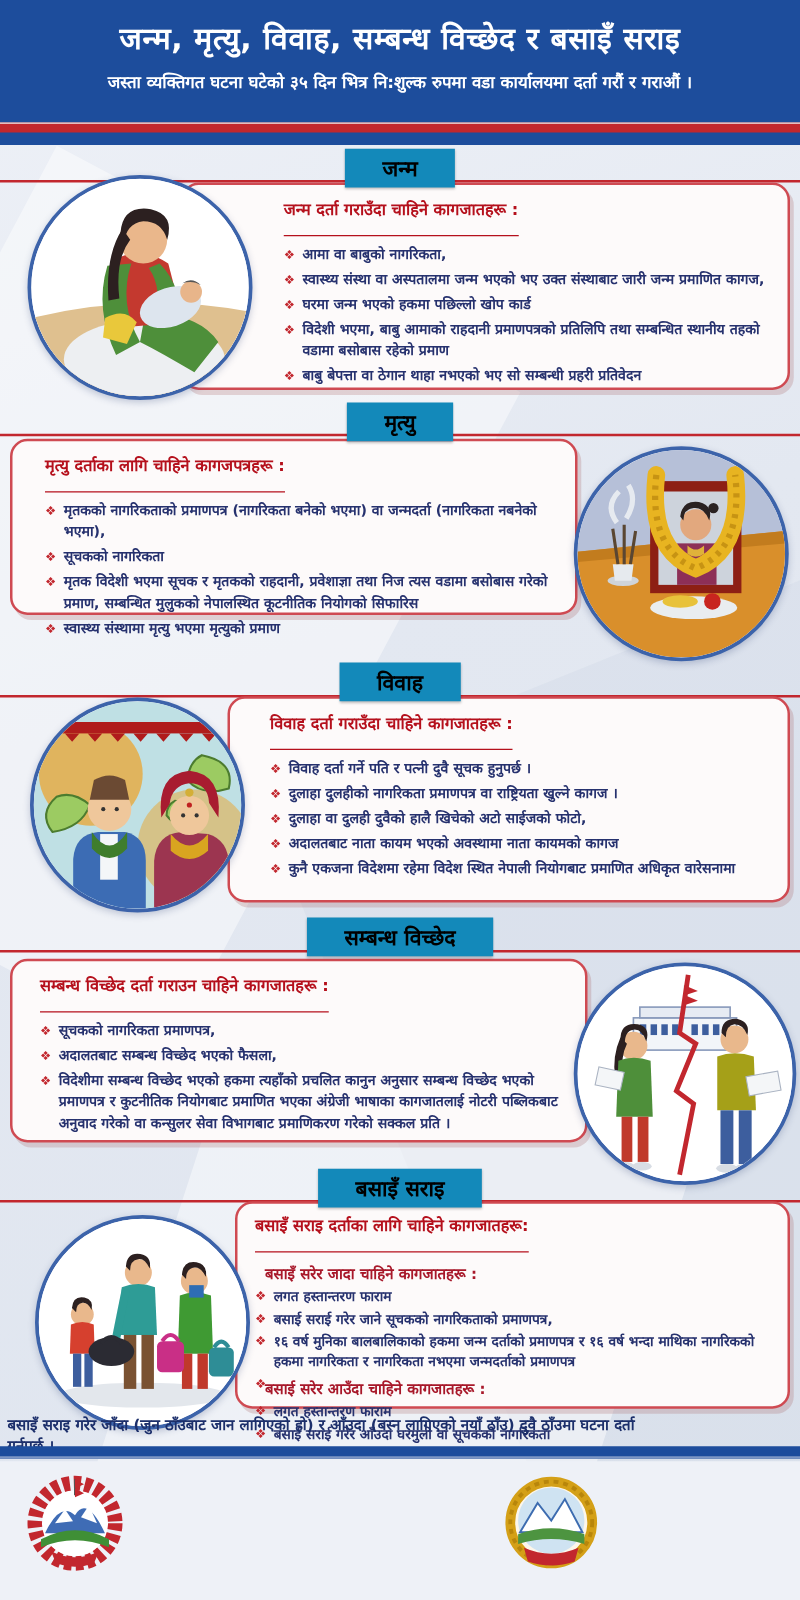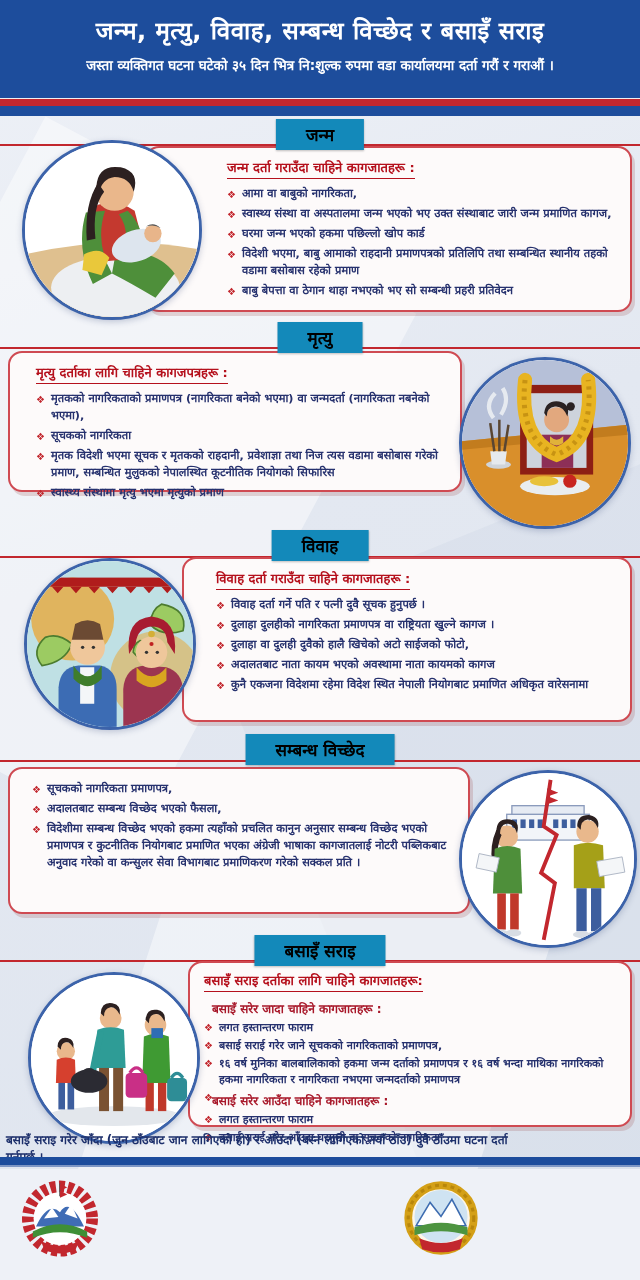--- a/index.html
+++ b/index.html
@@ -20,21 +20,21 @@
   
   .badge { position:absolute; left:50%; transform:translateX(-50%); background:#1389ba; color:#000000;
            font-weight:bold; font-size:17px; text-align:center; padding:4px 30px; white-space:nowrap; z-index:6;
            box-shadow:0 1px 2px rgba(0,0,0,0.25); }
   .rule { position:absolute; left:0; width:640px; height:2px; background:#c2272e; z-index:2; }
 
   
   .doc-box { position:absolute; background:#fdfafa; border:2px solid #cf4a52; border-radius:14px; z-index:3;
              box-shadow:3px 4px 0 rgba(160,80,80,0.22); }
   .list-title { display:inline-block; color:#b5101c; font-weight:bold; font-size:13px;
-                border-bottom:1.5px solid #b5101c; padding-bottom:2px; margin-bottom:4px; }
+                border-bottom:1.5px solid #b5101c; padding-bottom:12px; margin-bottom:4px; }
   ul.doc-list { list-style:none; margin-top:3px; }
   ul.doc-list li { position:relative; padding-left:15px; margin:3px 0; font-size:11.3px; font-weight:bold;
                    color:#26316e; line-height:1.5; }
   ul.doc-list li .bullet { position:absolute; left:0; top:1px; color:#c2272e; font-size:10px; }
   .subhead { color:#a8182a; font-weight:bold; font-size:12px; margin:4px 0 2px 8px; }
   .box-migration ul.doc-list li { margin:2px 0; font-size:11px; line-height:1.45; }
 
   
   .illus { position:absolute; border-radius:50%; border:3px solid #3c63aa; overflow:hidden; background:#fff; z-index:4;
            box-shadow:0 2px 6px rgba(40,60,110,0.25); }
@@ -99,20 +99,21 @@
     <ul class="doc-list">
         <li><span class="bullet">❖</span><span>विवाह दर्ता गर्ने पति र पत्नी दुवै सूचक हुनुपर्छ ।</span></li>
         <li><span class="bullet">❖</span><span>दुलाहा दुलहीको नागरिकता प्रमाणपत्र वा राष्ट्रियता खुल्ने कागज ।</span></li>
         <li><span class="bullet">❖</span><span>दुलाहा वा दुलही दुवैको हालै खिचेको अटो साईजको फोटो,</span></li>
         <li><span class="bullet">❖</span><span>अदालतबाट नाता कायम भएको अवस्थामा नाता कायमको कागज</span></li>
         <li><span class="bullet">❖</span><span>कुनै एकजना विदेशमा रहेमा विदेश स्थित नेपाली नियोगबाट प्रमाणित अधिकृत वारेसनामा</span></li>
       </ul>
   </div>
 
   <div class="doc-box" style="left:8px; top:767px; width:462px; height:147px; padding:9px 14px 6px 22px;">
+    <span class="list-title">सम्बन्ध विच्छेद दर्ता गराउन चाहिने कागजातहरू :</span>
     <ul class="doc-list">
         <li><span class="bullet">❖</span><span>सूचकको नागरिकता प्रमाणपत्र,</span></li>
         <li><span class="bullet">❖</span><span>अदालतबाट सम्बन्ध विच्छेद भएको फैसला,</span></li>
         <li><span class="bullet">❖</span><span>विदेशीमा सम्बन्ध विच्छेद भएको हकमा त्यहाँको प्रचलित कानुन अनुसार सम्बन्ध विच्छेद भएको प्रमाणपत्र र कुटनीतिक नियोगबाट प्रमाणित भएका अंग्रेजी भाषाका कागजातलाई नोटरी पब्लिकबाट अनुवाद गरेको वा कन्सुलर सेवा विभागबाट प्रमाणिकरण गरेको सक्कल प्रति ।</span></li>
       </ul>
   </div>
 
   <div class="doc-box box-migration" style="left:188px; top:961px; width:444px; height:166px; padding:7px 10px 4px 14px;">
     <span class="list-title">बसाइँ सराइ दर्ताका लागि चाहिने कागजातहरू:</span>
     <div class="subhead">बसाइँ सरेर जादा चाहिने कागजातहरू :</div>

